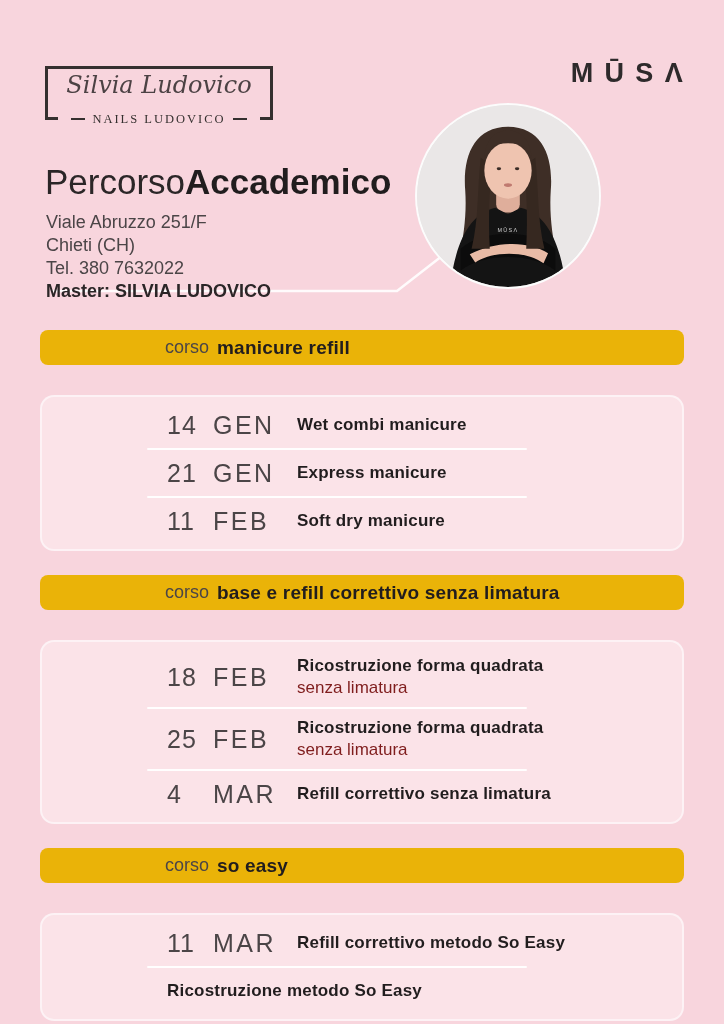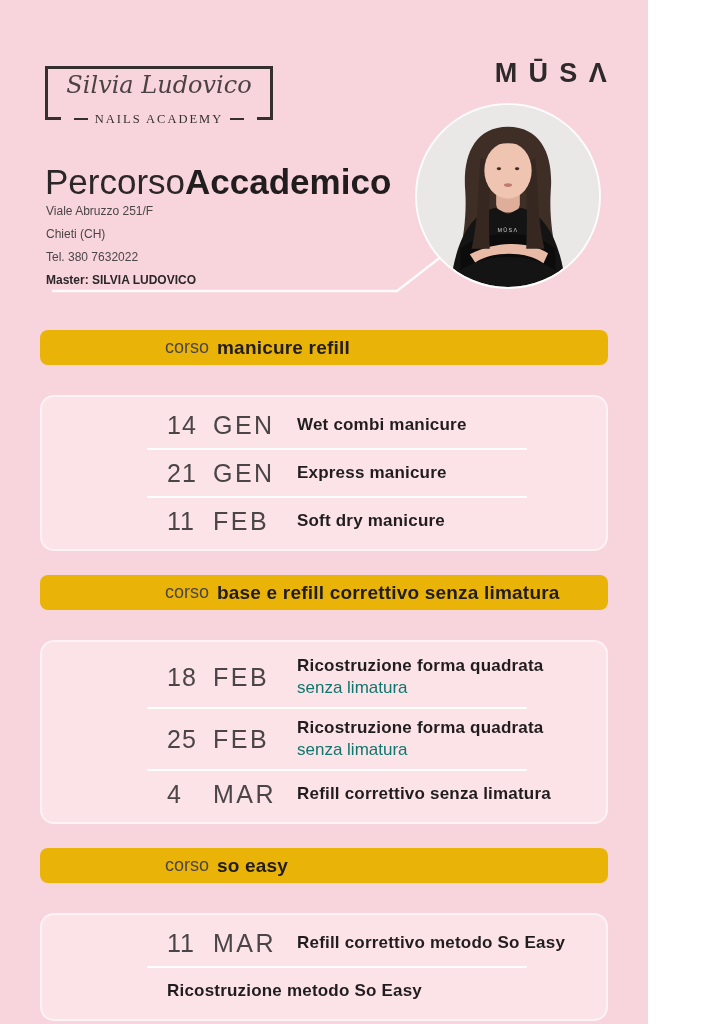--- a/index.html
+++ b/index.html
@@ -1,18 +1,18 @@
 <!DOCTYPE html>
 <html><head>
 <meta charset="utf-8">
 <style>
   html,body{margin:0;padding:0;}
   .page{
     position:relative;
-    width:648px;height:1024px;
+    width:724px;height:1024px;
     background:#f8d5dd;
     overflow:hidden;
     font-family:"Liberation Sans", sans-serif;
     color:#262223;
   }
 
   
   .logo-box{
     position:absolute;left:45px;top:66px;
     width:222px;height:48px;
@@ -74,22 +74,22 @@
   
   .page-title{
     position:absolute;left:45px;top:163px;
     font-size:35px;line-height:1.1;
     letter-spacing:0;
     white-space:nowrap;
   }
   .page-title .t-reg{font-weight:400;color:#2b2627;}
   .page-title .t-bold{font-weight:700;color:#211d1e;}
   .address{
-    position:absolute;left:46px;top:200px;
-    font-size:12px;line-height:23px;
+    position:absolute;left:46px;top:211px;
+    font-size:18px;line-height:23px;
     color:#4b4547;
   }
   .address .master{font-weight:700;color:#2b2627;}
 
   
   .content{position:absolute;left:40px;right:40px;top:330px;}
   .section-header{
     height:35px;
     background:#eab308;
     border-radius:8px;
@@ -127,41 +127,41 @@
     white-space:nowrap;
   }
   .date .day{display:inline-block;width:38px;}
   .date .month{letter-spacing:2.5px;}
   .course-wrap{flex:1;min-width:0;}
   .course{
     font-size:17px;font-weight:700;color:#211d1e;
     letter-spacing:.2px;line-height:22px;
   }
   .sub{
-    font-size:17px;font-weight:400;color:#0f766e;line-height:22px;
+    font-size:17px;font-weight:400;color:#7f1d1d;line-height:22px;
   }
   .sub:empty{display:none;}
   .sep{
     height:2px;background:rgba(255,255,255,.95);
     margin-left:105px;width:380px;border-radius:1px;
   }
 </style>
 </head>
 <body>
 
 <div class="page">
 
   <svg class="tail-svg" width="724" height="1024" viewBox="0 0 724 1024">
     <polyline points="52,291 397,291 442,256" fill="none" stroke="#ffffff" stroke-width="2.5" opacity="0.9"></polyline>
   </svg>
 
   <div class="logo-box">
     <div class="logo-script">Silvia Ludovico</div>
     <div class="logo-sub-wrap">
-      <span class="logo-sub">NAILS ACADEMY</span>
+      <span class="logo-sub">NAILS LUDOVICO</span>
     </div>
   </div>
 
   <div class="musa">MŪSΛ</div>
 
   <div class="photo">
     <svg viewBox="0 0 200 200">
       <defs>
           <clipPath id="pc">
             <circle cx="100" cy="100" r="100"></circle>

